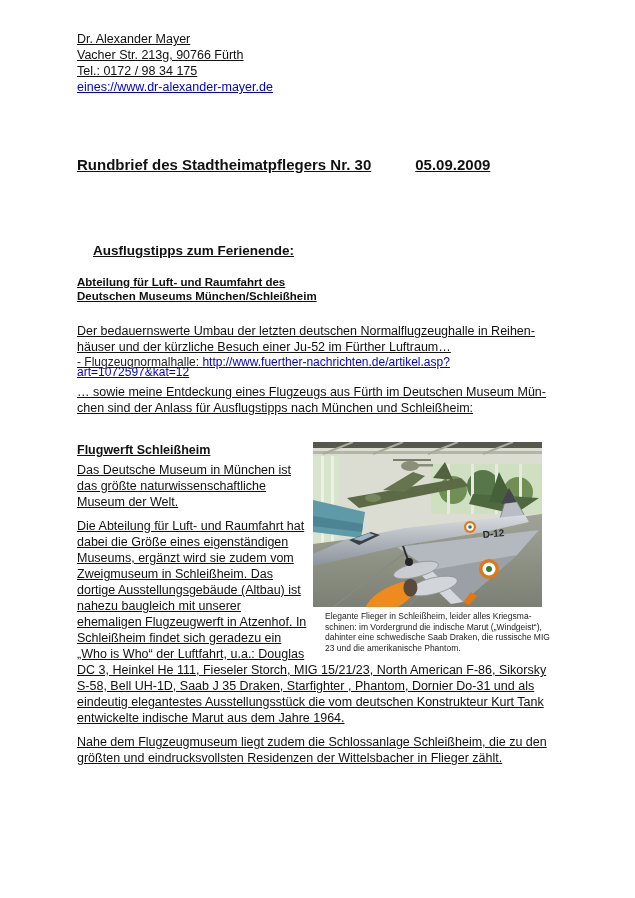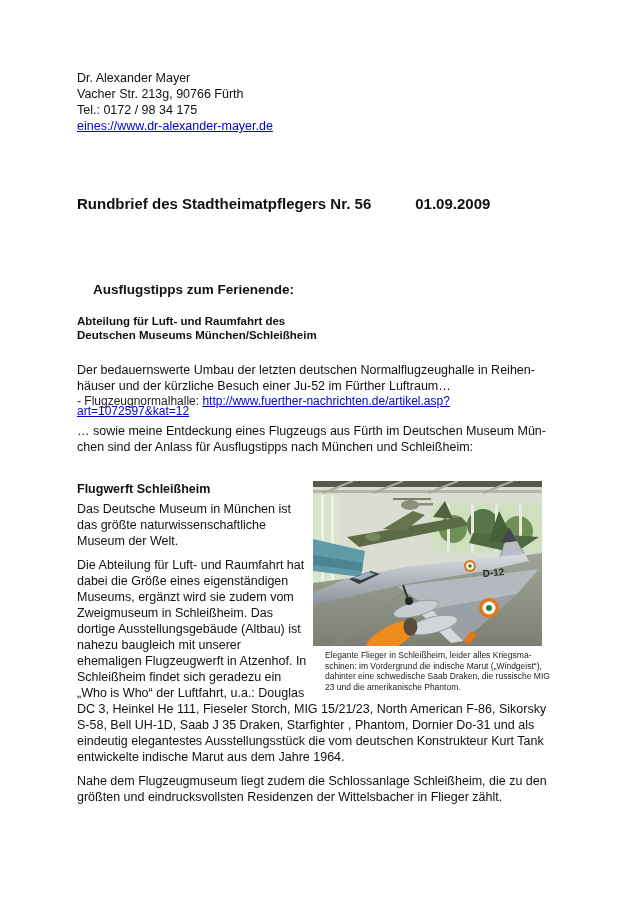--- a/index.html
+++ b/index.html
@@ -1,21 +1,21 @@
 <!DOCTYPE html>
 <html><head>
 <meta charset="utf-8">
 <style>
   html,body { margin:0; padding:0; background:#ffffff; }
   .page {
     width:635px; height:898px; background:#ffffff; overflow:hidden;
     position:relative; font-family:"Liberation Sans","DejaVu Sans",sans-serif;
     color:#111111;
   }
-  .content { margin-left:77px; width:483px; padding-top:70px; font-size:12.5px; line-height:16px; }
+  .content { margin-left:77px; width:483px; padding-top:31px; font-size:12.5px; line-height:16px;text-decoration:underline; }
 
   .contact { }
   .contact .line { white-space:nowrap; }
   a.weblink { color:#0000cd; text-decoration:underline; cursor:pointer; }
 
   .doc-title { margin-top:62px; font-size:15px; font-weight:bold; white-space:nowrap; }
   .doc-title .title-date { margin-left:44px; }
 
   .head-block { margin-top:70px; }
   .h2 { font-size:13.5px; font-weight:bold; margin:16px; }
@@ -43,21 +43,21 @@
   <div class="content">
 
     <div class="contact">
       <div class="line">Dr. Alexander Mayer</div>
       <div class="line">Vacher Str. 213g, 90766 Fürth</div>
       <div class="line">Tel.: 0172 / 98 34 175</div>
       <div class="line"><a class="weblink">eines://www.dr-alexander-mayer.de</a></div>
     </div>
 
     <div class="doc-title">
-      <span>Rundbrief des Stadtheimatpflegers Nr. 56</span><span class="title-date">01.09.2009</span>
+      <span>Rundbrief des Stadtheimatpflegers Nr. 30</span><span class="title-date">05.09.2009</span>
     </div>
 
     <div class="head-block">
       <div class="h2">Ausflugstipps zum Ferienende:</div>
       <div class="h3sub">
         <div>Abteilung für Luft- und Raumfahrt des</div>
         <div>Deutschen Museums München/Schleißheim</div>
       </div>
     </div>
 

